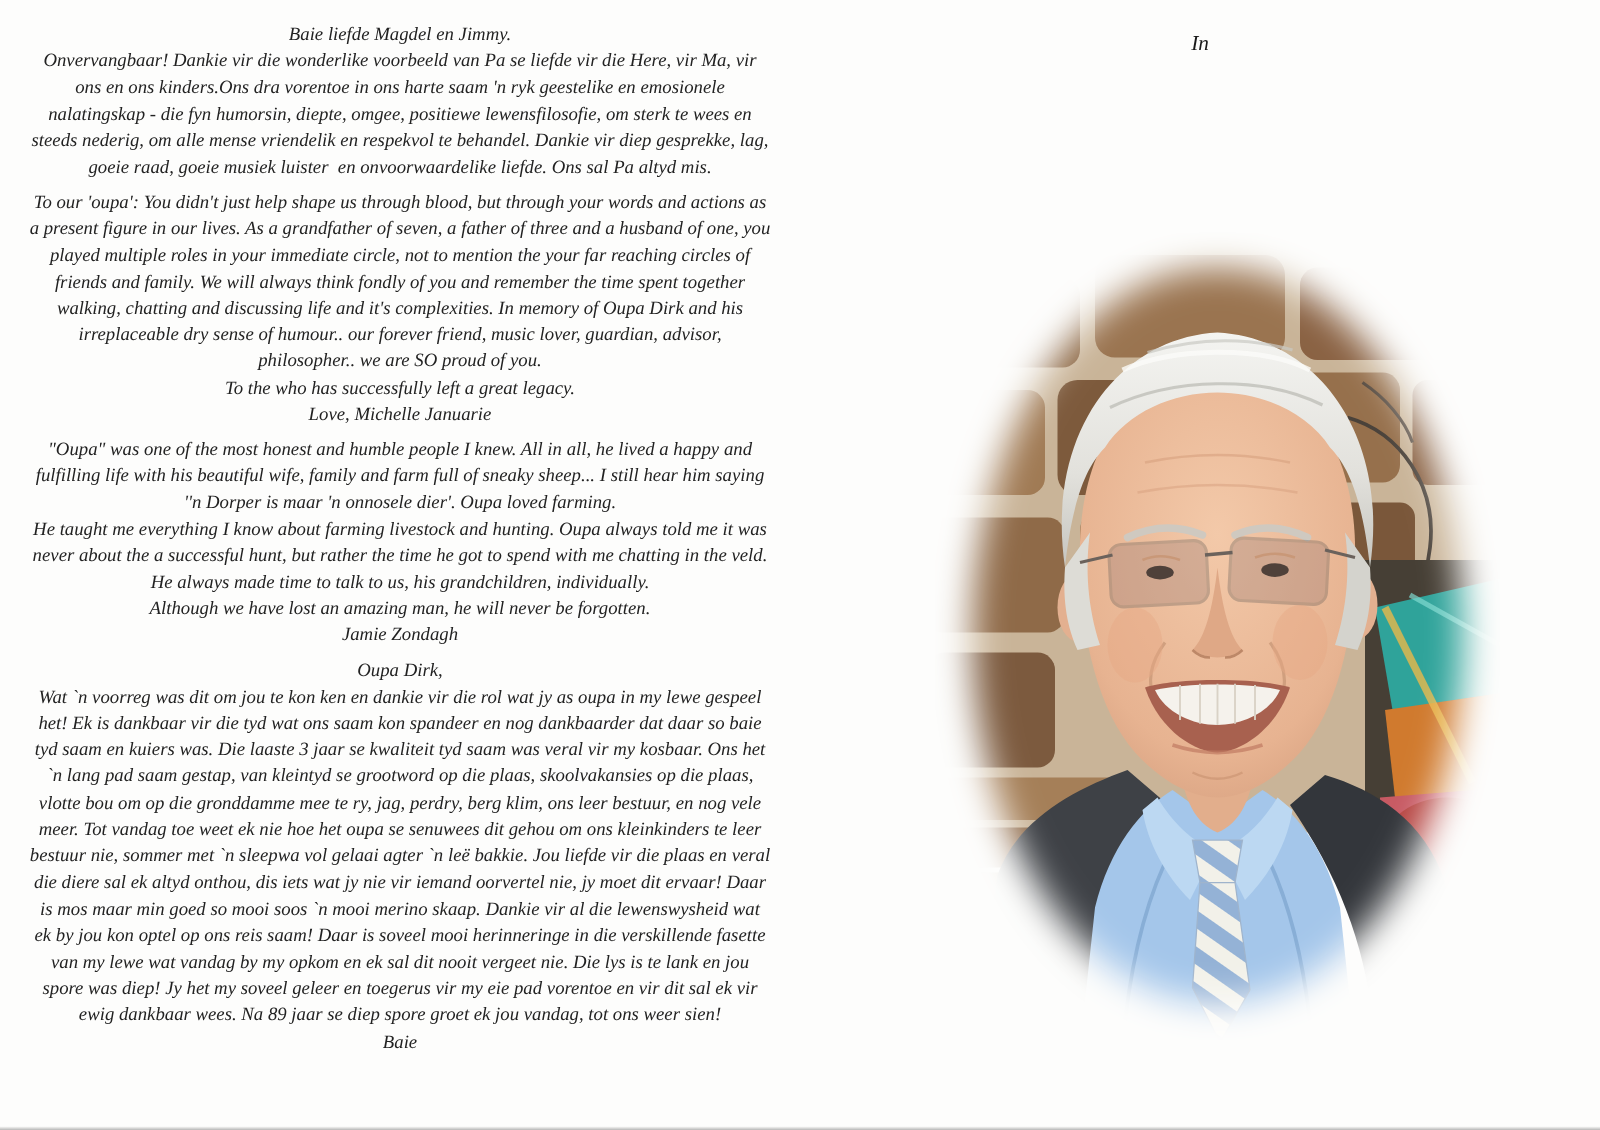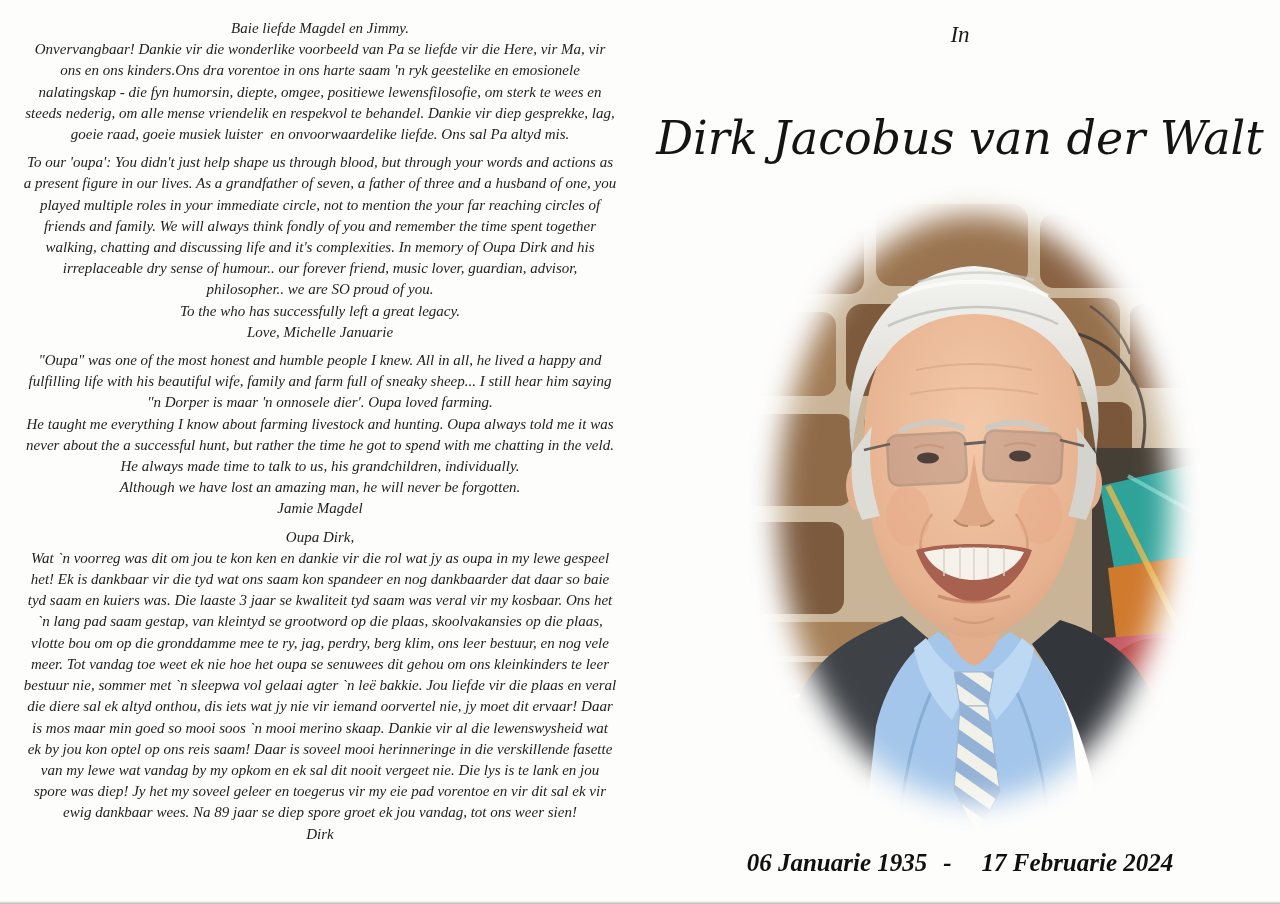--- a/index.html
+++ b/index.html
@@ -14,21 +14,21 @@
   .tributes{
     position:absolute;left:0;top:18px;width:640px;
     text-align:center;font-style:italic;
     font-size:15px;line-height:21.2px;color:#222;
   }
   .tributes p{margin:0;white-space:pre;}
   .tribute + .tribute{margin-top:7px;}
   
   .rc-header{
     position:absolute;left:680px;top:20px;width:560px;
-    text-align:center;font-style:italic;font-size:23px;line-height:30px;color:#1a1a1a;
+    text-align:center;font-style:italic;font-size:17px;line-height:30px;color:#1a1a1a;
   }
   .rc-name{
     position:absolute;left:640px;top:98px;width:640px;
     text-align:center;font-family:"DejaVu Serif", serif;
     font-style:italic;font-size:46px;line-height:80px;
     white-space:nowrap;color:#141414;
   }
   .photo-wrap{position:absolute;left:748px;top:186px;width:452px;height:652px;}
   .rc-dates{
     position:absolute;left:680px;top:846px;width:560px;
@@ -68,46 +68,45 @@
       <p>Love, Michelle Januarie</p>
     </div>
     <div class="tribute">
       <p>"Oupa" was one of the most honest and humble people I knew. All in all, he lived a happy and
 fulfilling life with his beautiful wife, family and farm full of sneaky sheep... I still hear him saying
 ''n Dorper is maar 'n onnosele dier'. Oupa loved farming.
 He taught me everything I know about farming livestock and hunting. Oupa always told me it was
 never about the a successful hunt, but rather the time he got to spend with me chatting in the veld.
 He always made time to talk to us, his grandchildren, individually.
 Although we have lost an amazing man, he will never be forgotten.</p>
-      <p>Jamie Magdel</p>
+      <p>Jamie Zondagh</p>
     </div>
     <div class="tribute">
       <p>Oupa Dirk,
 Wat `n voorreg was dit om jou te kon ken en dankie vir die rol wat jy as oupa in my lewe gespeel
 het! Ek is dankbaar vir die tyd wat ons saam kon spandeer en nog dankbaarder dat daar so baie
 tyd saam en kuiers was. Die laaste 3 jaar se kwaliteit tyd saam was veral vir my kosbaar. Ons het
 `n lang pad saam gestap, van kleintyd se grootword op die plaas, skoolvakansies op die plaas,
 vlotte bou om op die gronddamme mee te ry, jag, perdry, berg klim, ons leer bestuur, en nog vele
 meer. Tot vandag toe weet ek nie hoe het oupa se senuwees dit gehou om ons kleinkinders te leer
 bestuur nie, sommer met `n sleepwa vol gelaai agter `n leë bakkie. Jou liefde vir die plaas en veral
 die diere sal ek altyd onthou, dis iets wat jy nie vir iemand oorvertel nie, jy moet dit ervaar! Daar
 is mos maar min goed so mooi soos `n mooi merino skaap. Dankie vir al die lewenswysheid wat
 ek by jou kon optel op ons reis saam! Daar is soveel mooi herinneringe in die verskillende fasette
 van my lewe wat vandag by my opkom en ek sal dit nooit vergeet nie. Die lys is te lank en jou
 spore was diep! Jy het my soveel geleer en toegerus vir my eie pad vorentoe en vir dit sal ek vir
 ewig dankbaar wees. Na 89 jaar se diep spore groet ek jou vandag, tot ons weer sien!</p>
-      <p>Dirk</p>
+      <p>Baie</p>
     </div>
   </div>
 
   <div class="rc-header">
     <div>In</div>
   </div>
 
-  <div class="rc-name">Dirk Jacobus van der Walt</div>
 
   <div class="photo-wrap">
     <svg width="452" height="652" viewBox="0 0 452 652" xmlns="http://www.w3.org/2000/svg">
       <defs>
         <filter id="feather" x="-25%" y="-25%" width="150%" height="150%">
           <feGaussianBlur stdDeviation="14"></feGaussianBlur>
         </filter>
         <mask id="oval">
           <rect width="452" height="652" fill="black"></rect>
           <ellipse cx="226" cy="322" rx="196" ry="294" fill="white" filter="url(#feather)"></ellipse>
@@ -230,18 +229,15 @@
           </g>
 
           <ellipse cx="160" cy="330" rx="22" ry="30" fill="#e6a984" opacity="0.45"></ellipse>
           <ellipse cx="292" cy="328" rx="22" ry="30" fill="#e6a984" opacity="0.45"></ellipse>
           <path d="M206,432 Q226,442 246,432" stroke="#c8916f" stroke-width="2" fill="none" opacity="0.6"></path>
         </g>
       </g>
     </svg>
   </div>
 
-  <div class="rc-dates">
-    <span>06 Januarie 1935</span><span class="sep">-</span><span>17 Februarie 2024</span>
-  </div>
 
   <div class="scan-edge"></div>
 </div>
 
 </body></html>

